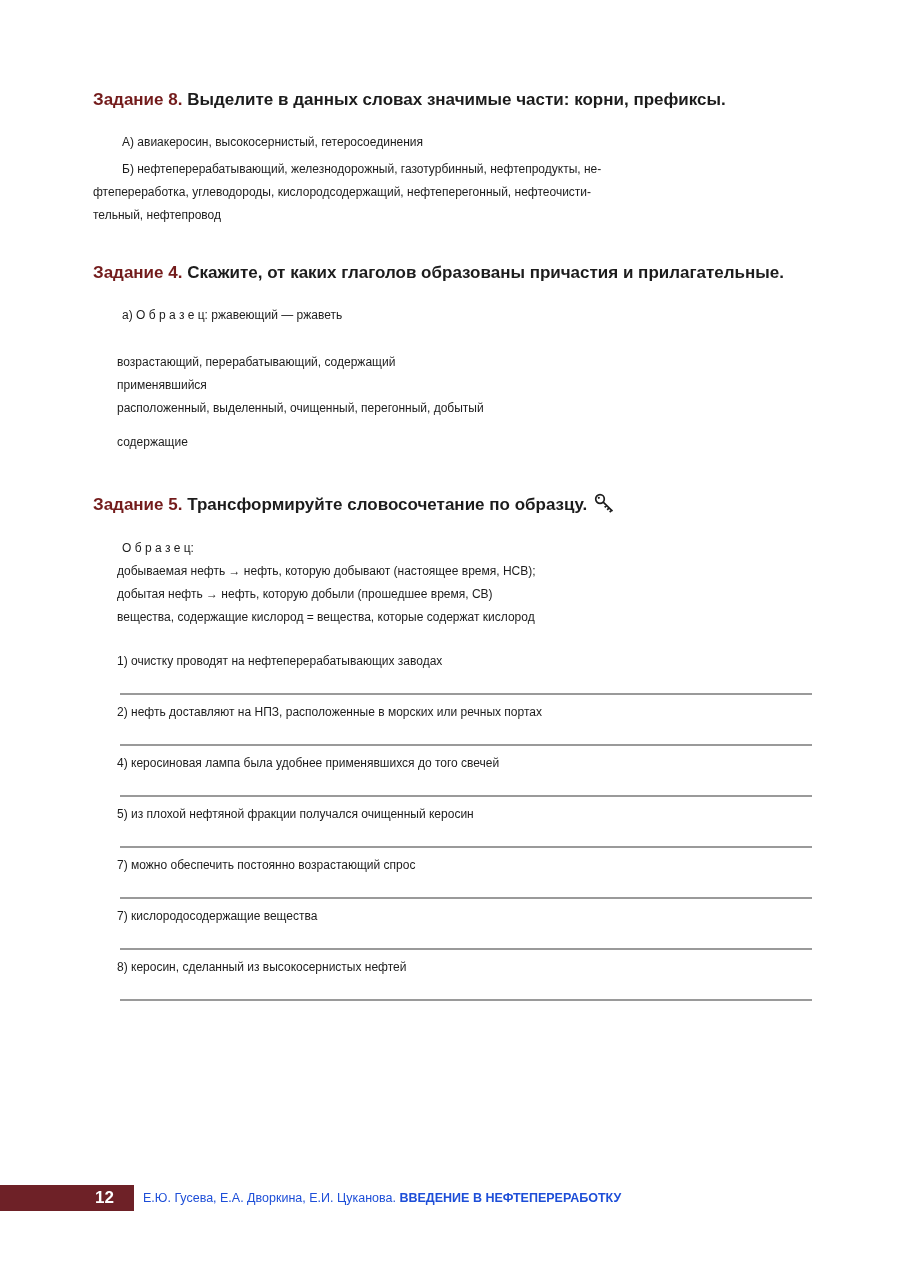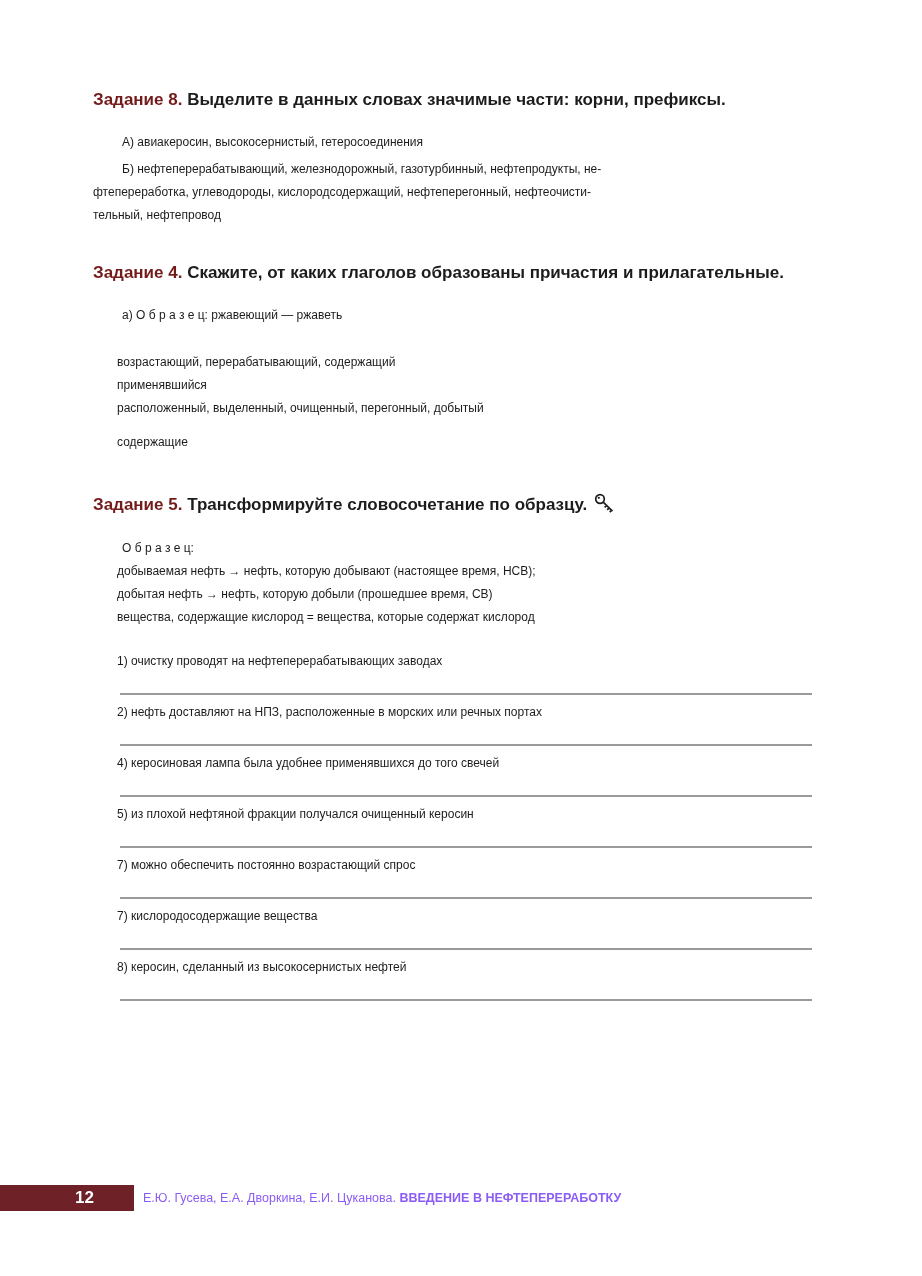--- a/index.html
+++ b/index.html
@@ -44,28 +44,28 @@
   .key-icon { display:inline-block; vertical-align:-3px; margin-left:6px; }
 
   .footer-bar {
     position:absolute; left:0; top:1185px;
     width:134px; height:26px;
     background:#6e2127;
     color:#ffffff;
     font-size:17px; font-weight:700;
     line-height:26px;
     text-align:right;
-    padding-right:40px;
+    padding-right:20px;
     box-sizing:border-box;
   }
   .footer-text {
     position:absolute; left:143px; top:1185px;
     height:26px; line-height:27px;
     font-size:12.5px;
-    color:#8b5cf6;
+    color:#1d4ed8;
     white-space:nowrap;
   }
   .footer-text .book-title { font-weight:700; }
 </style>
 </head>
 <body>
 
 <div class="page">
   <div class="content">
 

